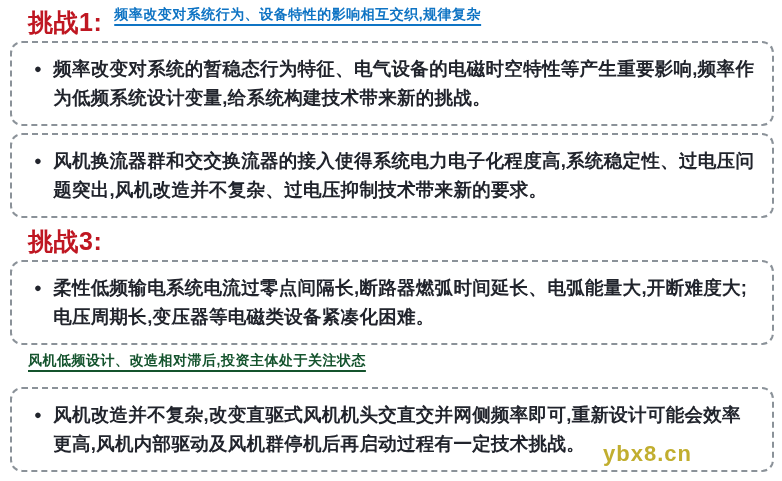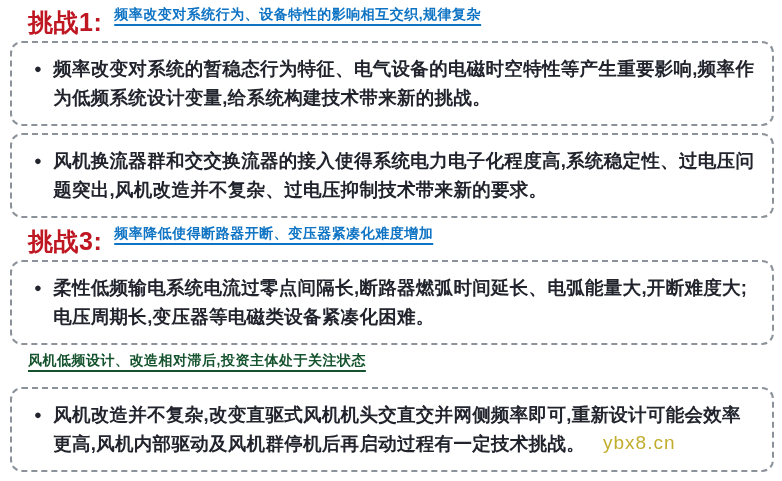--- a/index.html
+++ b/index.html
@@ -71,23 +71,23 @@
   }
   .bullet-dot {
     flex: 0 0 auto;
     font-size: 13px;
     line-height: 29px;
     margin-left: 6px;
   }
   .watermark {
     position: absolute;
     left: 603px;
-    top: 432px;
-    font-size: 19px;
-    font-weight: 400;
+    top: 441px;
+    font-size: 22px;
+    font-weight: 700;
     color: rgba(186, 165, 24, 0.9);
     letter-spacing: 1px;
     pointer-events: none;
   }
 </style>
 </head>
 <body>
 
 <div class="page">
 
@@ -109,21 +109,20 @@
       <div class="bullet-row">
         <span class="bullet-dot">●</span>
         <span class="bullet-text">风机换流器群和交交换流器的接入使得系统电力电子化程度高,系统稳定性、过电压问题突出,风机改造并不复杂、过电压抑制技术带来新的要求。</span>
       </div>
     </div>
   </div>
 
   <div class="section">
     <div class="section-header">
       <span class="challenge-label">挑战3:</span>
-      <span class="challenge-title">频率降低使得断路器开断、变压器紧凑化难度增加</span>
     </div>
     <div class="challenge-box">
       <div class="bullet-row">
         <span class="bullet-dot">●</span>
         <span class="bullet-text">柔性低频输电系统电流过零点间隔长,断路器燃弧时间延长、电弧能量大,开断难度大;电压周期长,变压器等电磁类设备紧凑化困难。</span>
       </div>
     </div>
   </div>
 
   <div class="section red-title">

